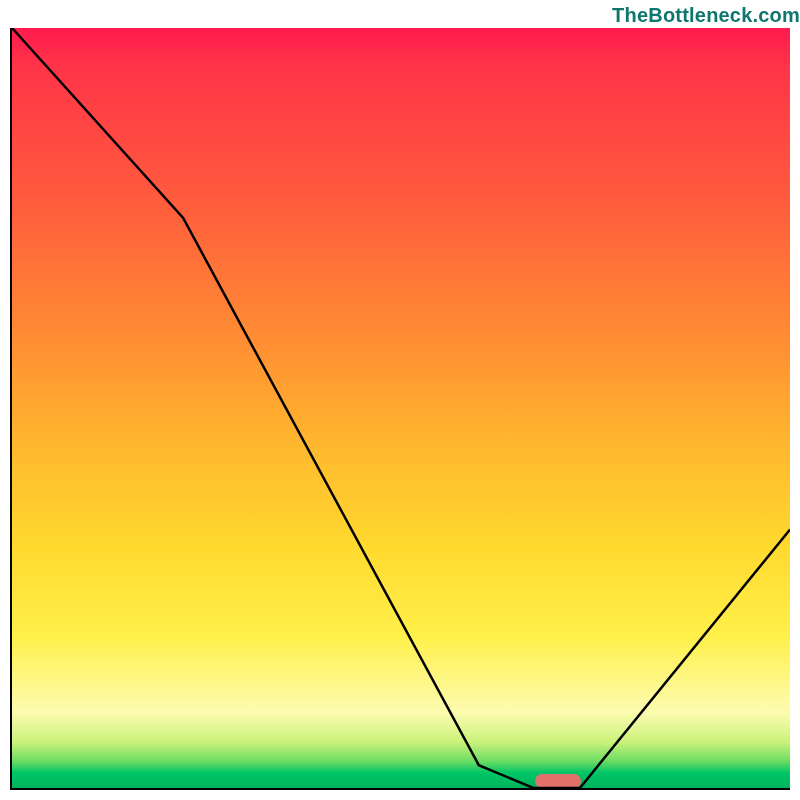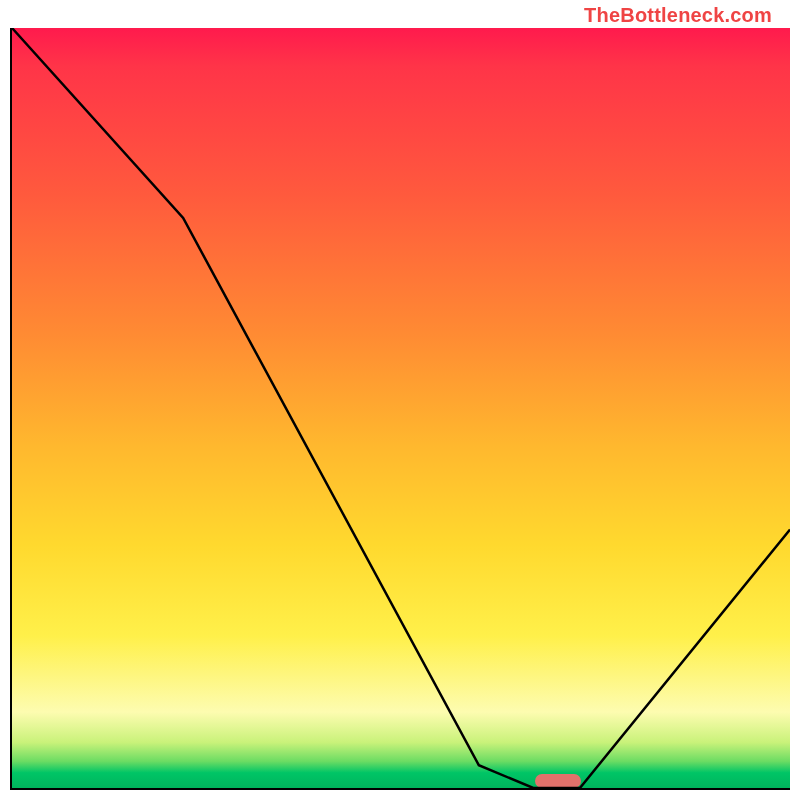--- a/index.html
+++ b/index.html
@@ -55,22 +55,22 @@
   }
   #curve {
     position: absolute;
     inset: 0;
     width: 100%;
     height: 100%;
   }
   #watermark {
     position: absolute;
     top: 4px;
-    right: 28px;
-    color: #ef4444;
+    right: 0;
+    color: #0f766e;
     font-size: 20px;
     font-weight: 600;
     letter-spacing: 0.2px;
     user-select: none;
     margin-left: 46px;
   }
 </style>
 </head>
 <body>
 

